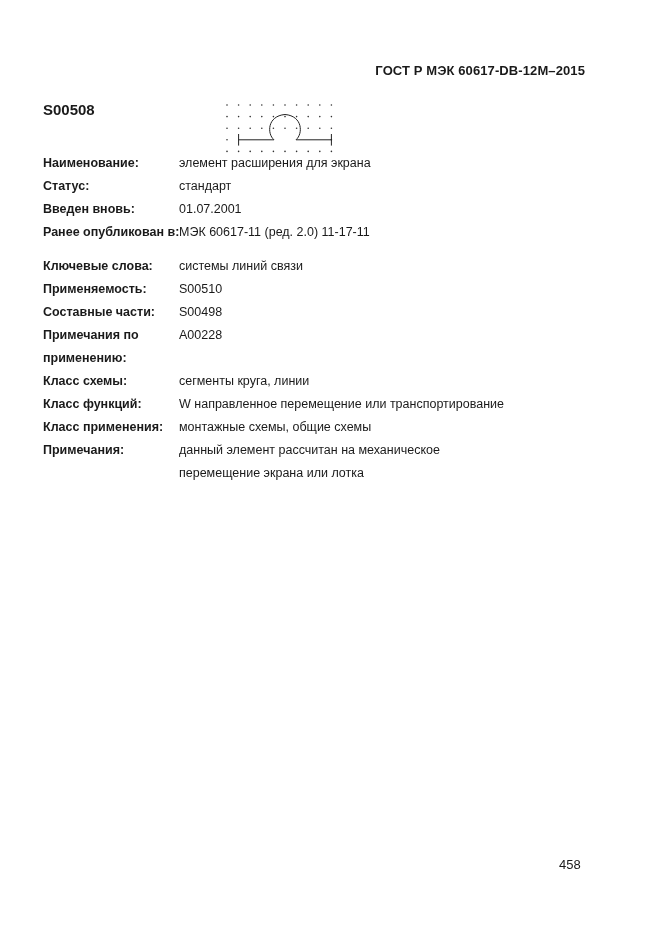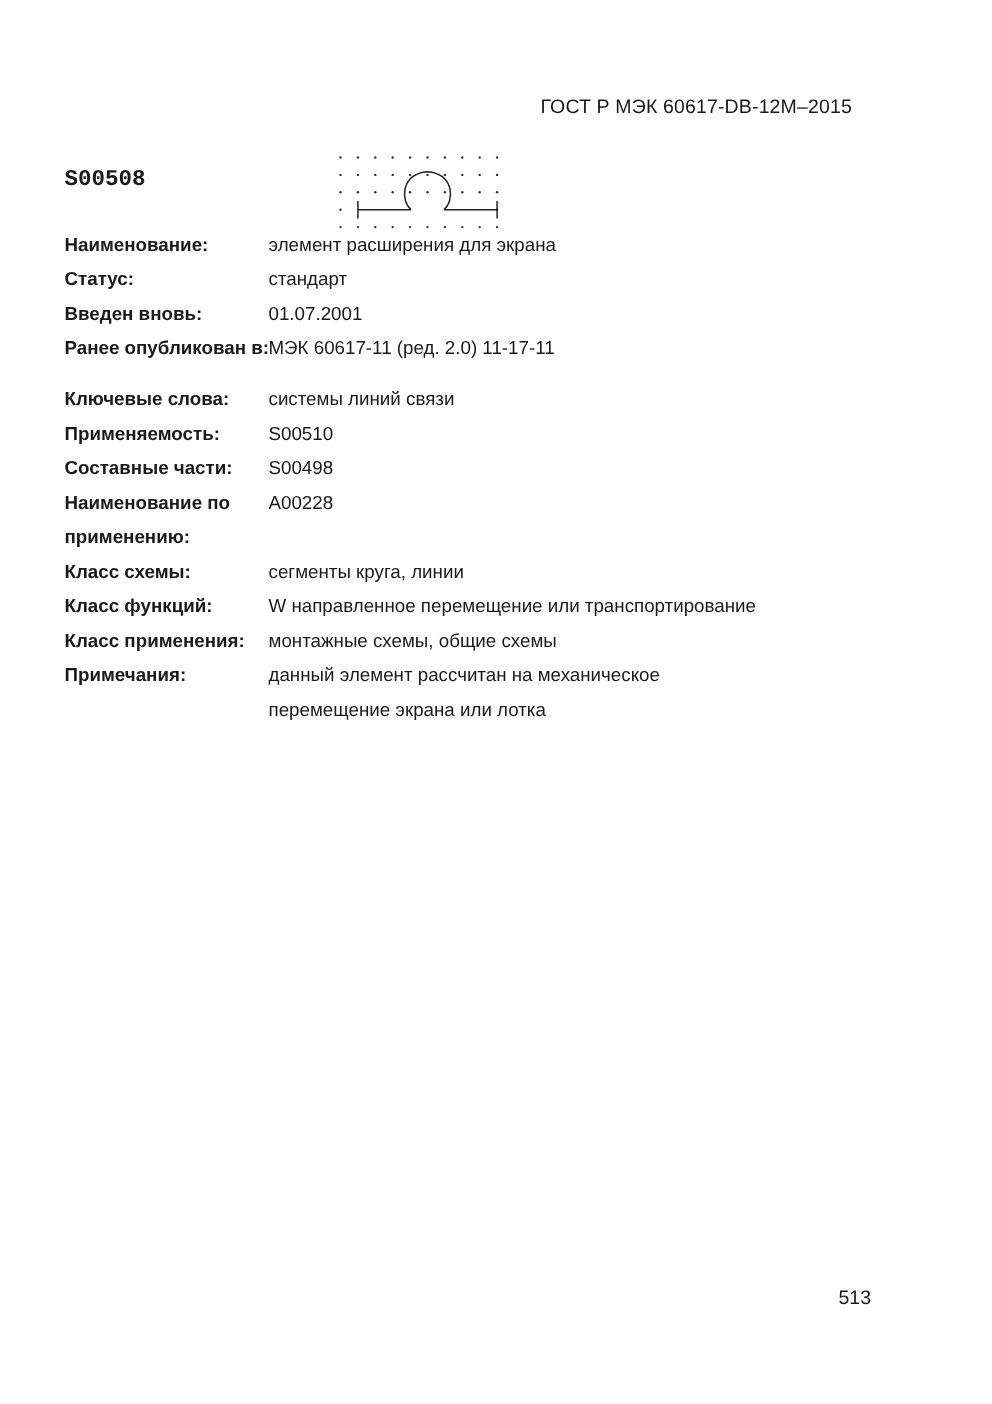--- a/index.html
+++ b/index.html
@@ -1,19 +1,19 @@
 <!DOCTYPE html>
 <html><head>
 <meta charset="utf-8">
 <style>
   html, body { margin:0; padding:0; }
   body { width:661px; height:936px; background:#ffffff; position:relative; overflow:hidden;
          font-family:"Liberation Sans", sans-serif; color:#1a1a1a; }
-  .header { position:absolute; right:93px; top:63px; font-size:13px; font-weight:normal; letter-spacing:0.1px; }
-  .code { position:absolute; left:43px; top:111px; font-size:15px; font-weight:bold;font-family:Liberation Mono, monospace; }
+  .header { position:absolute; right:76px; top:63px; font-size:13px; font-weight:bold; letter-spacing:0.1px; }
+  .code { position:absolute; left:43px; top:101px; font-size:15px; font-weight:bold; }
   .symbol { position:absolute; left:220px; top:98px; }
   .row { position:absolute; left:43px; font-size:12.5px; height:23px; line-height:23px; }
   .row .label { position:absolute; left:0; white-space:nowrap;font-weight:bold; }
   .row .value { position:absolute; left:136px; white-space:nowrap; }
   .pagenum { position:absolute; left:559px; top:857px; font-size:13px; }
 </style>
 </head>
 <body>
 
 <div class="header">ГОСТ Р МЭК 60617-DB-12M–2015</div>
@@ -99,21 +99,21 @@
 </div>
 <div class="row" style="top:278px;">
   <span class="label">Применяемость:</span>
   <span class="value">S00510</span>
 </div>
 <div class="row" style="top:301px;">
   <span class="label">Составные части:</span>
   <span class="value">S00498</span>
 </div>
 <div class="row" style="top:324px;">
-  <span class="label">Наименование по</span>
+  <span class="label">Примечания по</span>
   <span class="value">A00228</span>
 </div>
 <div class="row" style="top:347px;">
   <span class="label">применению:</span>
   <span class="value"></span>
 </div>
 <div class="row" style="top:370px;">
   <span class="label">Класс схемы:</span>
   <span class="value">сегменты круга, линии</span>
 </div>
@@ -127,13 +127,13 @@
 </div>
 <div class="row" style="top:439px;">
   <span class="label">Примечания:</span>
   <span class="value">данный элемент рассчитан на механическое</span>
 </div>
 <div class="row" style="top:462px;">
   <span class="label"></span>
   <span class="value">перемещение экрана или лотка</span>
 </div>
 
-<div class="pagenum">513</div>
+<div class="pagenum">458</div>
 
 </body></html>

